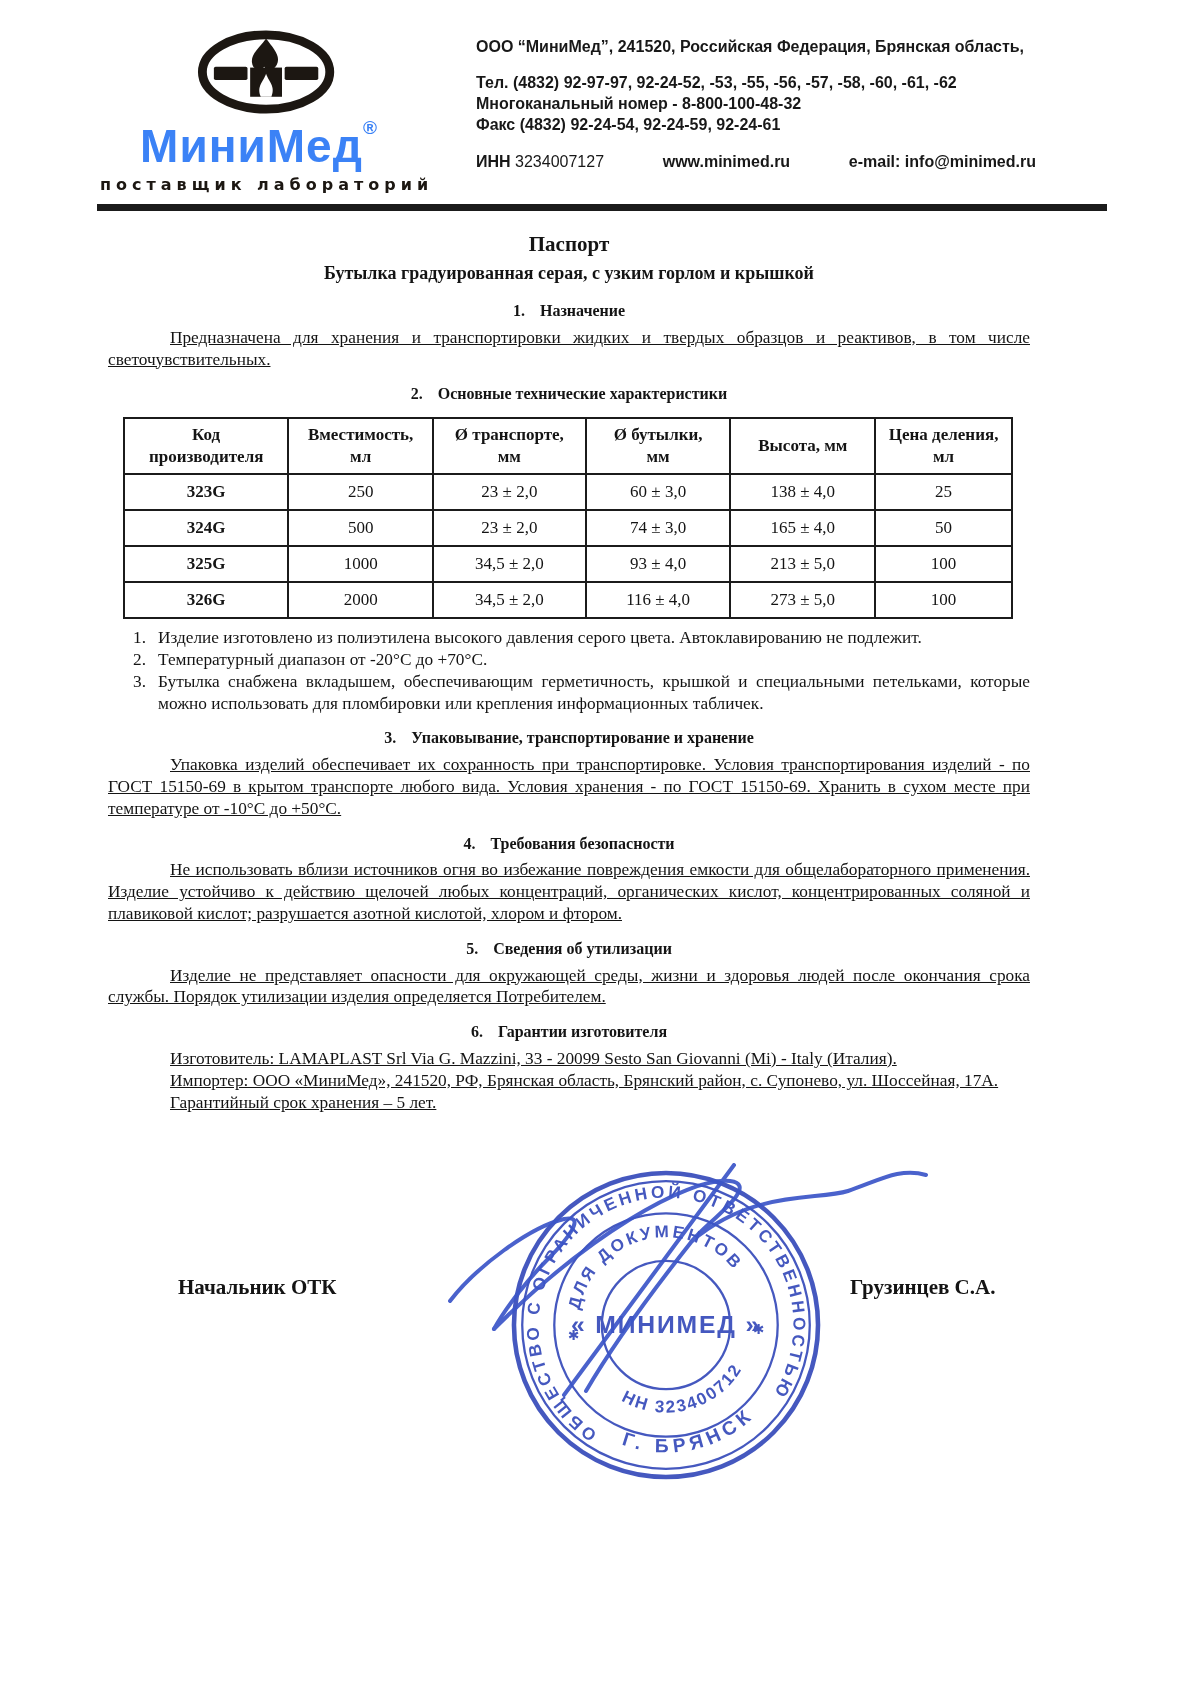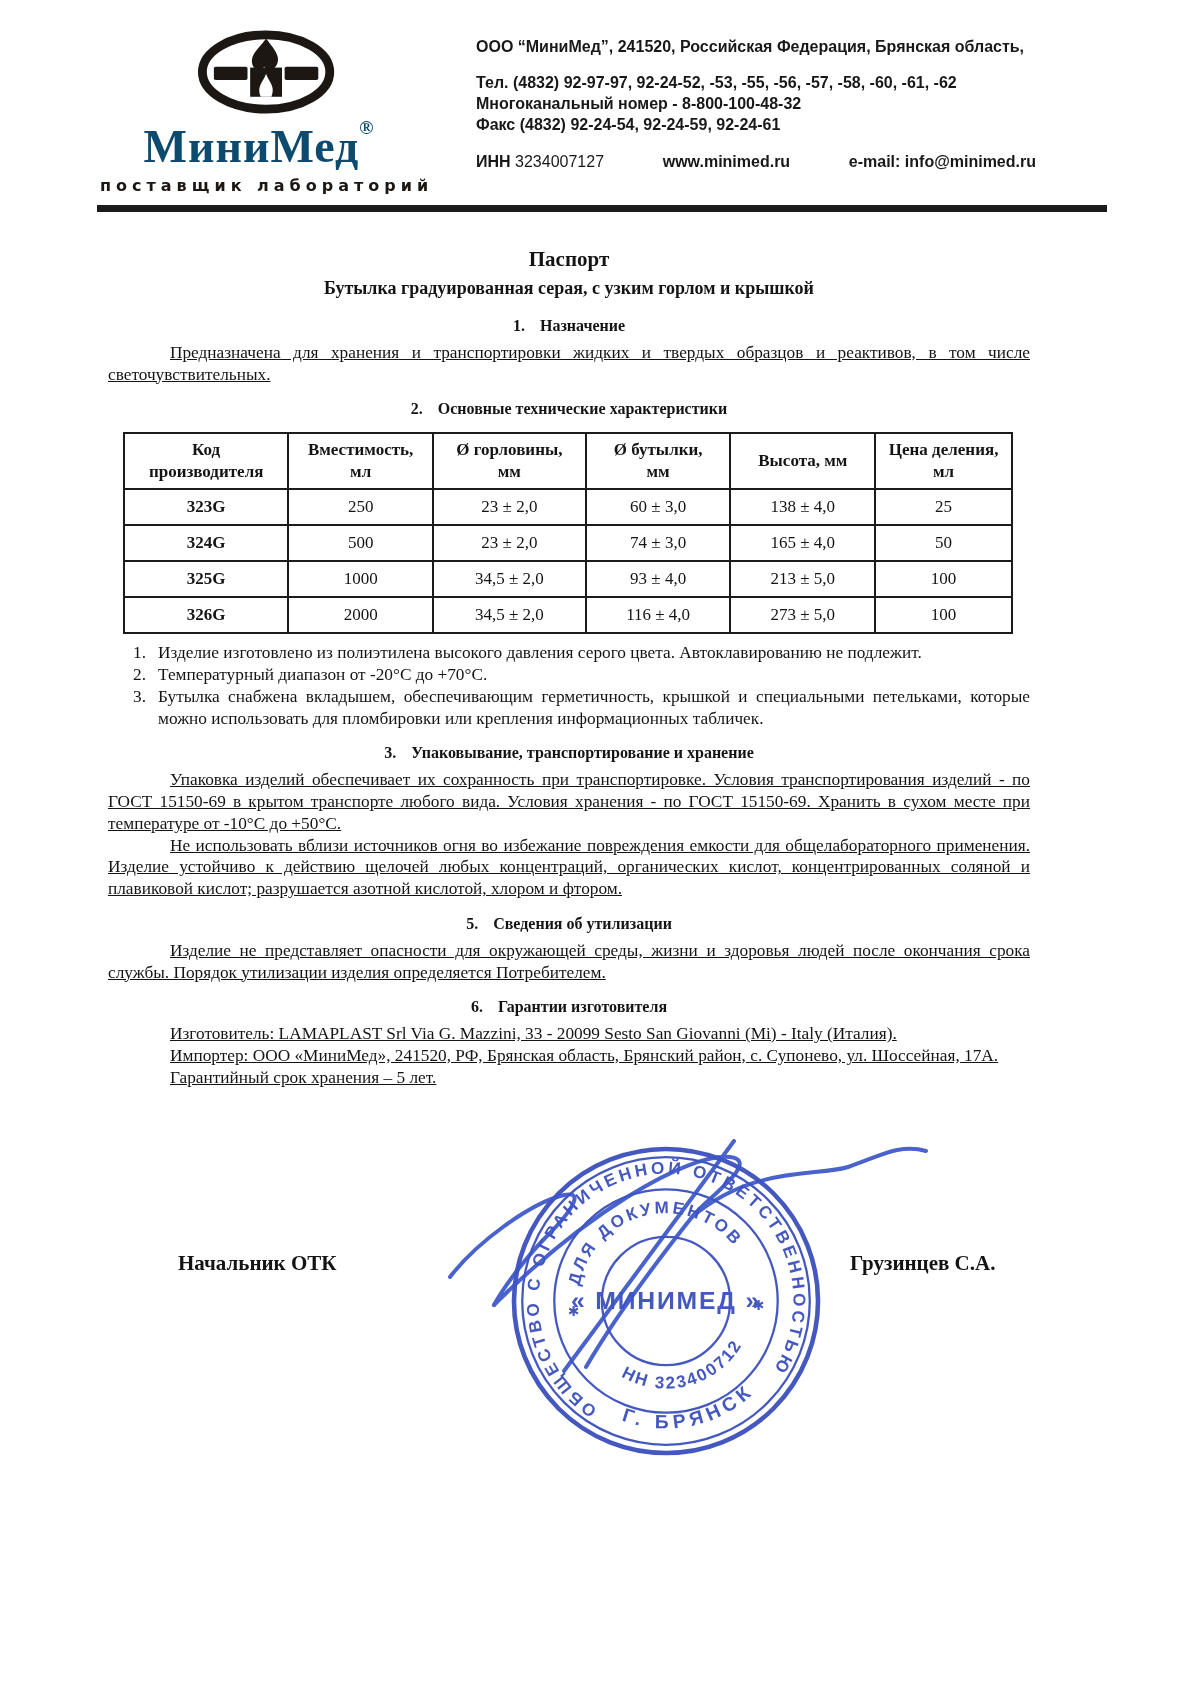--- a/index.html
+++ b/index.html
@@ -10,43 +10,43 @@
     margin:0 auto;
     background:#fff;
     overflow:hidden;
     color:#141414;
     font-family:"Liberation Serif","DejaVu Serif",serif;
   }
   
   .header{display:flex;padding:26px 95px 0 100px;}
   .logo-box{width:318px;flex:0 0 auto;text-align:center;}
   .logo-brand{
-    font-family:Liberation Serif, serif;
+    font-family:Liberation Sans, sans-serif;
     font-weight:900;font-size:46px;line-height:1;
-    color:#0c4a6e;letter-spacing:1px;white-space:nowrap;
+    color:#3b82f6;letter-spacing:1px;white-space:nowrap;
     margin-top:-4px;
   }
   .logo-reg{font-size:19px;vertical-align:28px;font-weight:700;}
   .logo-tagline{
     font-family:"DejaVu Sans","Liberation Sans",sans-serif;
     font-weight:800;font-size:16px;color:#1c1712;
     letter-spacing:5px;margin-top:6px;white-space:nowrap;
   }
   .hdr-right{
     flex:1;padding-left:58px;padding-top:10px;
     font-family:"Liberation Sans","DejaVu Sans",sans-serif;
     font-weight:700;font-size:16px;line-height:21px;color:#181818;
   }
   .hdr-gap{height:15px;}
   .hdr-bottom{display:flex;width:560px;justify-content:space-between;margin-top:16px;}
   .inn-val{font-weight:400;}
   .rule{height:7px;background:#1b1b1b;margin:10px 0 0 97px;width:1010px;}
   
   .content{padding:14px 170px 0 108px;font-size:17.3px;line-height:21.8px;}
-  .doc-title{text-align:center;font-weight:700;font-size:21px;line-height:27px;margin-top:20px;}
+  .doc-title{text-align:center;font-weight:700;font-size:21px;line-height:27px;margin-top:6px;}
   .doc-subtitle{text-align:center;font-weight:700;font-size:18px;line-height:27px;margin-top:2px;}
   .sec-head{text-align:center;font-weight:700;font-size:16px;margin-top:13px;margin-bottom:5px;}
   .sec-num{margin-right:15px;}
   .para{margin:0;text-align:justify;text-indent:62px;text-decoration:underline;}
   
   table.spec{border-collapse:collapse;margin:12px 0 0 15px;width:890px;table-layout:fixed;}
   .spec th,.spec td{border:2px solid #1b1b1b;text-align:center;padding:2px 4px;}
   .spec th{font-weight:700;font-size:17px;white-space:pre-line;line-height:22px;height:50px;vertical-align:middle;}
   .spec td{font-size:17px;height:30px;vertical-align:middle;}
   .spec td.code{font-weight:700;}
@@ -118,21 +118,21 @@
         <col style="width:16.3%">
           <col style="width:16.3%">
           <col style="width:15.4%">
       </colgroup>
       <tbody>
           <tr>
         <th>Код
 производителя</th>
         <th>Вместимость,
 мл</th>
-        <th>Ø горловины,
+        <th>Ø транспорте,
 мм</th>
         <th>Ø бутылки,
 мм</th>
         <th>Высота, мм</th>
         <th>Цена деления,
 мл</th>
       </tr>
       <tr>
         <td class="code">323G</td>
         <td>250</td>
@@ -172,20 +172,23 @@
       <div class="note"><span class="n">1.</span><span>Изделие изготовлено из полиэтилена высокого давления серого цвета. Автоклавированию не подлежит.</span></div>
       <div class="note"><span class="n">2.</span><span>Температурный диапазон от -20°С до +70°С.</span></div>
       <div class="note"><span class="n">3.</span><span>Бутылка снабжена вкладышем, обеспечивающим герметичность, крышкой и специальными петельками, которые можно использовать для пломбировки или крепления информационных табличек.</span></div>
     </div>
 
     <div class="sec-head">
       <span class="sec-num">3.</span><span>Упаковывание, транспортирование и хранение</span>
     </div>
     <p class="para">Упаковка изделий обеспечивает их сохранность при транспортировке. Условия транспортирования изделий - по ГОСТ 15150-69 в крытом транспорте любого вида. Условия хранения - по ГОСТ 15150-69. Хранить в сухом месте при температуре от -10°С до +50°С.</p>
 
+    <div class="sec-head">
+      <span class="sec-num">4.</span><span>Требования безопасности</span>
+    </div>
     <p class="para">Не использовать вблизи источников огня во избежание повреждения емкости для общелабораторного применения. Изделие устойчиво к действию щелочей любых концентраций, органических кислот, концентрированных соляной и плавиковой кислот; разрушается азотной кислотой, хлором и фтором.</p>
 
     <div class="sec-head">
       <span class="sec-num">5.</span><span>Сведения об утилизации</span>
     </div>
     <p class="para">Изделие не представляет опасности для окружающей среды, жизни и здоровья людей после окончания срока службы. Порядок утилизации изделия определяется Потребителем.</p>
 
     <div class="sec-head">
       <span class="sec-num">6.</span><span>Гарантии изготовителя</span>
     </div>

